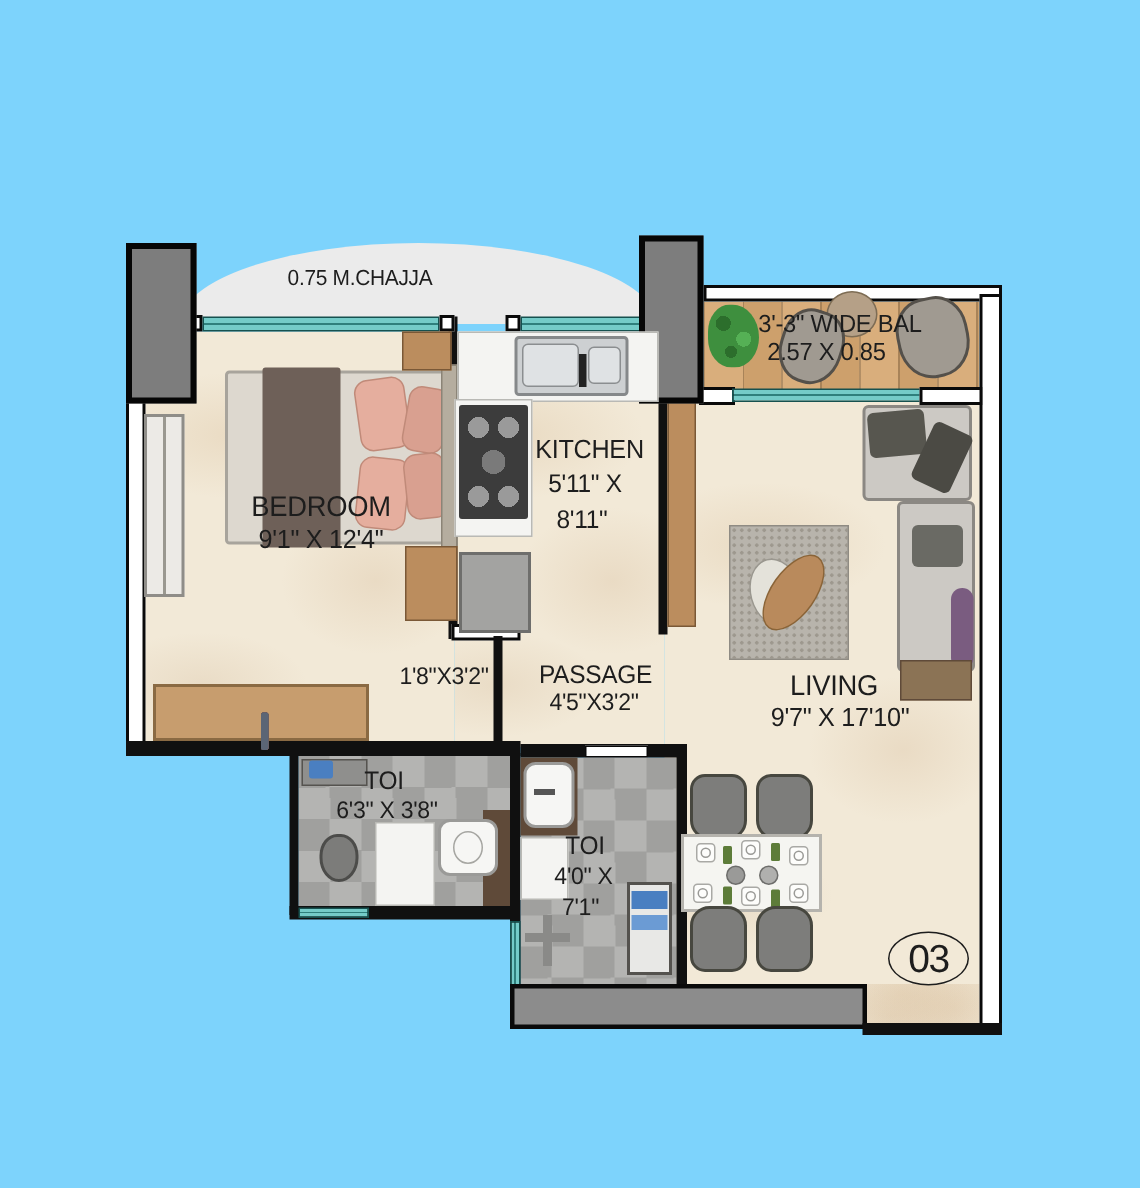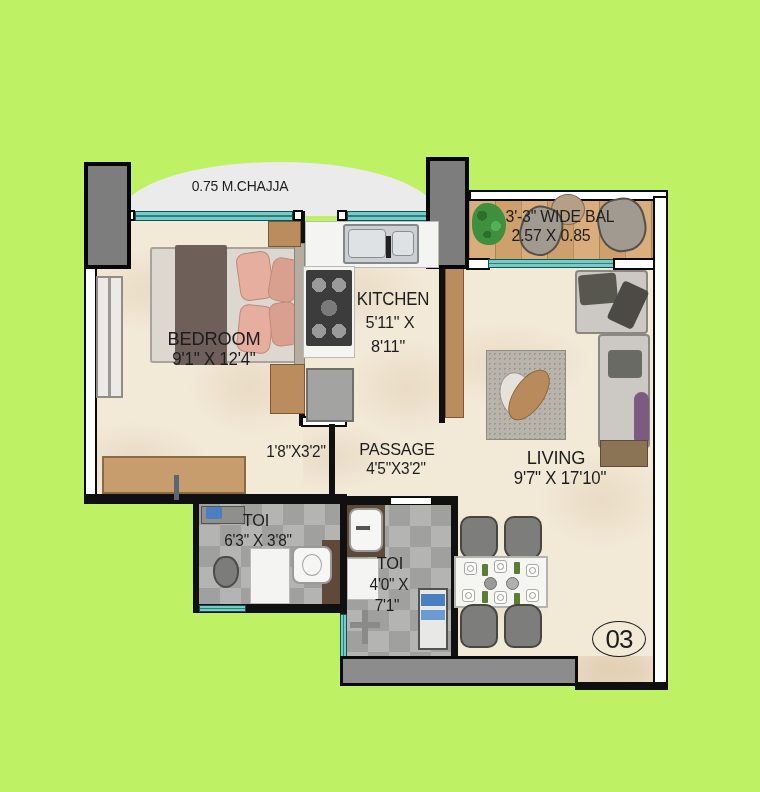--- a/index.html
+++ b/index.html
@@ -1,16 +1,16 @@
 <!DOCTYPE html>
 <html><head>
 <meta charset="utf-8">
 <style>
   html,body{margin:0;padding:0;background:#000;}
-  #plan{position:relative;width:760px;height:792px;background:#bef264;overflow:hidden;
+  #plan{position:relative;width:760px;height:792px;background:#7dd3fc;overflow:hidden;
         font-family:"Liberation Sans",sans-serif;}
   #plan *{position:absolute;box-sizing:border-box;}
   .marble{background-color:#f2e9d7;
     background-image:radial-gradient(ellipse 120px 60px at 30% 25%,rgba(205,170,125,.22),transparent 70%),
       radial-gradient(ellipse 90px 70px at 75% 60%,rgba(195,155,110,.18),transparent 70%),
       radial-gradient(ellipse 100px 50px at 20% 85%,rgba(185,145,100,.15),transparent 70%);}
   .tile{background:repeating-conic-gradient(#b4b4b2 0% 25%,#a0a09e 0% 50%) 0 0/42px 42px;}
   .woodfloor{background:repeating-linear-gradient(90deg,#d9ae7c 0 26px,#cda06c 26px 52px),
     repeating-linear-gradient(90deg,rgba(0,0,0,.18) 0 1px,transparent 1px 26px);
     background-blend-mode:multiply;}

